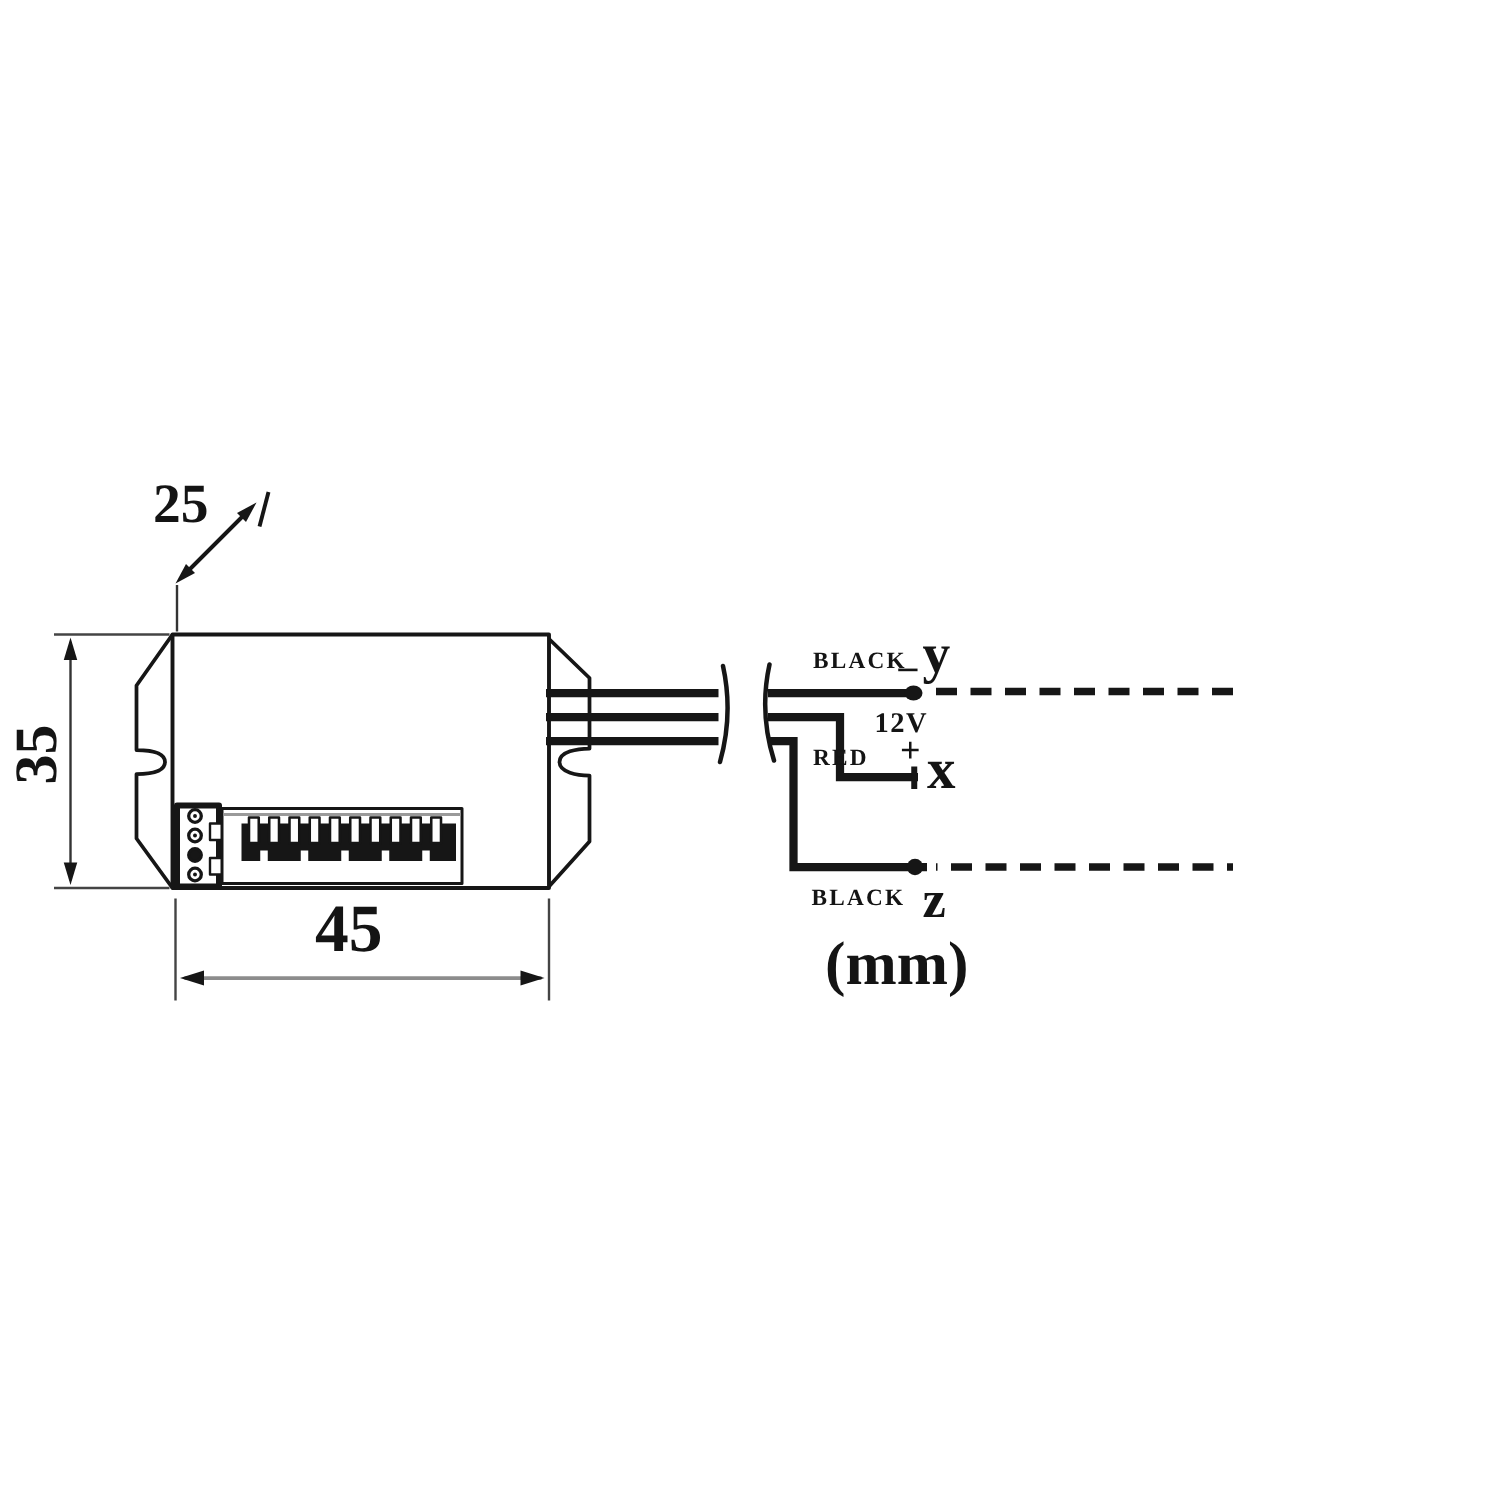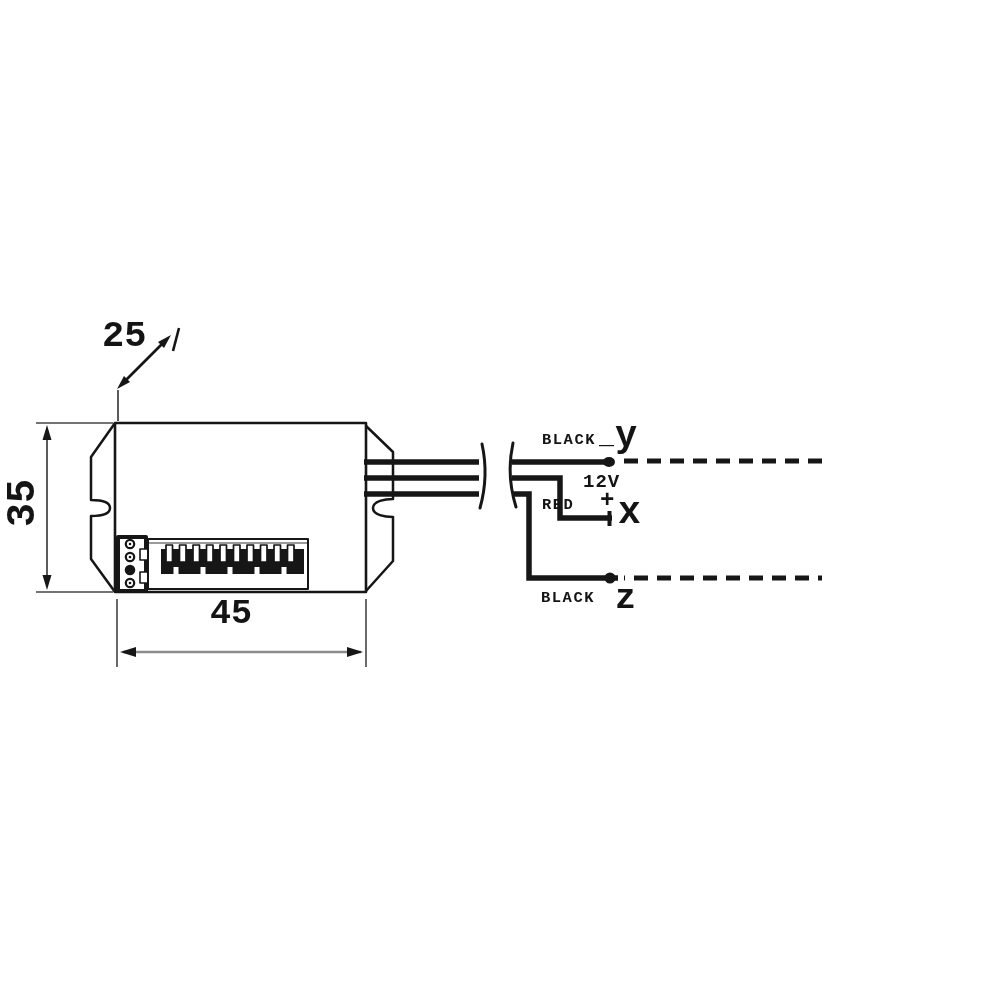--- a/index.html
+++ b/index.html
@@ -1,18 +1,18 @@
 <!DOCTYPE html>
 <html><head>
 <meta charset="utf-8">
 <style>
   html,body{margin:0;padding:0;background:#fff;}
   .stage{
     position:relative;width:822px;height:1000px;background:#ffffff;
-    font-family:Liberation Mono, monospace;
+    font-family:Liberation Serif, serif;
     color:#141414;overflow:hidden;
   }
   .stage svg{position:absolute;left:0;top:0;}
   .lbl{
     position:absolute;font-weight:bold;line-height:1;white-space:nowrap;
     color:#141414;user-select:none;
   }
   .lbl-black,.lbl-red,.lbl-brown{font-size:15.5px;letter-spacing:1.5px;}
   .lbl-12v{font-size:19px;letter-spacing:1px;text-align:right;}
   .lbl-term{font-size:37px;}
@@ -128,22 +128,23 @@
       <line x1="123" y1="652" x2="361" y2="652" stroke="#8c8c8c" stroke-width="2.5"></line>
       <polygon points="120,652 136,647 136,657" fill="#161616"></polygon>
       <polygon points="363,652 347,647 347,657" fill="#161616"></polygon>
     </g>
   </svg>
 
   <span class="lbl dim-num" style="left:102px;top:318px;font-size:37px;">25</span>
 
   <span class="lbl" style="left:0px;top:483px;width:48px;text-align:center;font-size:40px;"><span class="rot">35</span></span>
 
-  <span class="lbl" style="left:210px;top:597px;font-size:35px;text-align:right;">45</span>
+  <span class="lbl" style="left:210px;top:597px;font-size:45px;text-align:right;">45</span>
 
+  <span class="lbl" style="left:550px;top:622px;font-size:41px;">(mm)</span>
 
   <span class="lbl lbl-black" style="left:542px;top:433px;">BLACK</span>
 
   <span class="lbl" style="left:599px;top:424px;font-size:25px;">_</span>
 
   <span class="lbl lbl-term" style="left:615px;top:418px;">y</span>
 
   <span class="lbl lbl-12v" style="left:583px;top:473px;">12V</span>
 
   <span class="lbl" style="left:600px;top:489px;font-size:24px;">+</span>

